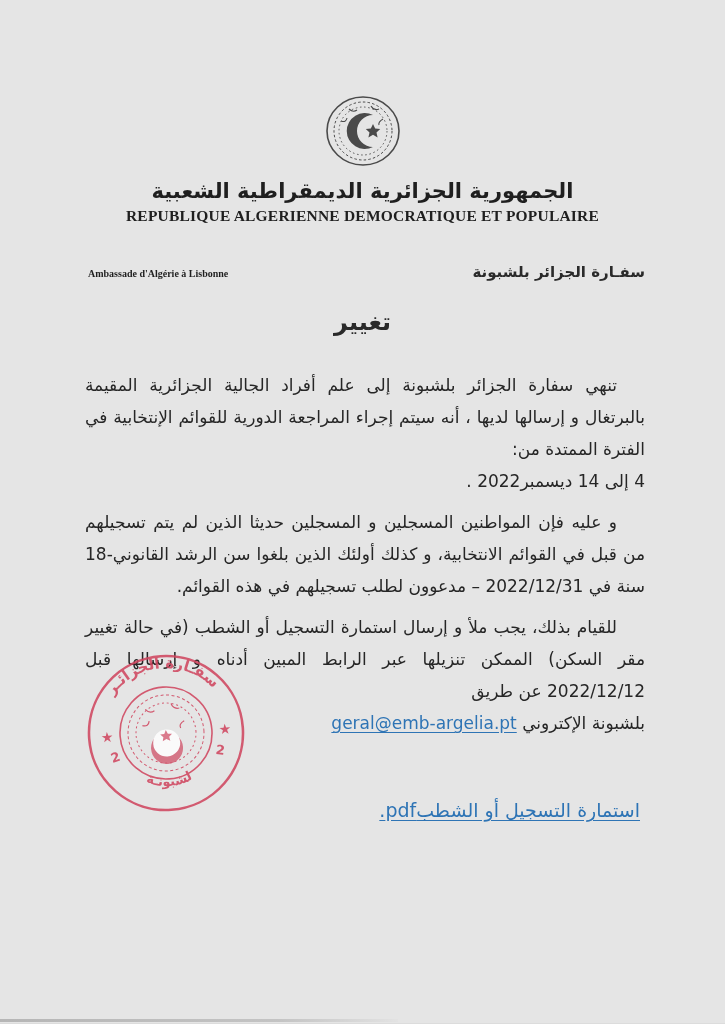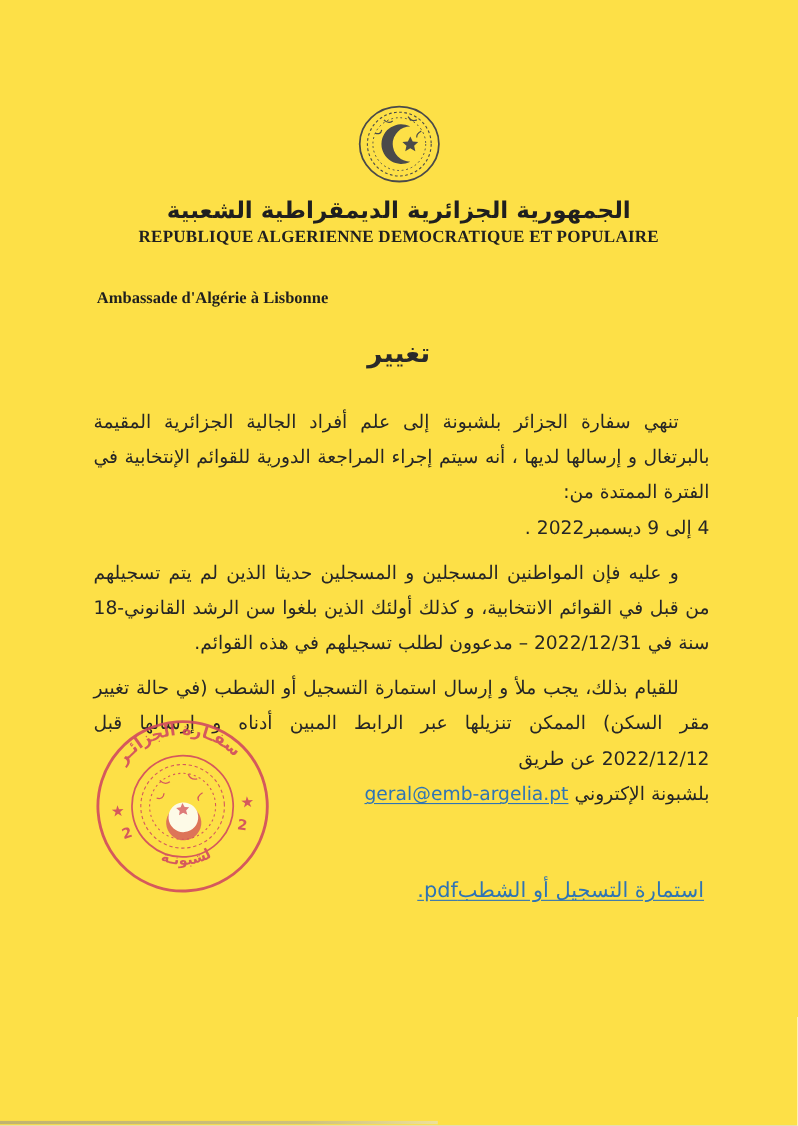--- a/index.html
+++ b/index.html
@@ -1,20 +1,20 @@
 <!DOCTYPE html>
 <html lang="ar"><head>
 <meta charset="utf-8">
 <style>
   html, body { margin: 0; padding: 0; background: #ffffff; }
   .page {
     position: relative;
     width: 725px;
     height: 1024px;
-    background: #fde047;
+    background: #e5e5e5;
     overflow: hidden;
     font-family: "DejaVu Sans", sans-serif;
     color: #262626;
   }
   
   .emblem-wrap { padding-top: 93px; text-align: center; }
   .title-ar {
     text-align: center;
     font-size: 21px;
     font-weight: bold;
@@ -32,21 +32,21 @@
     letter-spacing: 0.2px;
   }
   .embassy-row {
     margin: 36px 80px 0 88px;
     display: flex;
     justify-content: space-between;
     align-items: baseline;
   }
   .embassy-fr {
     font-family: "Liberation Serif", serif;
-    font-size: 15px;
+    font-size: 10px;
     font-weight: bold;
     color: #1f1f1f;
   }
   .embassy-ar {
     direction: rtl;
     font-size: 15px;
     font-weight: bold;
     color: #2a2a2a;
   }
   .doc-title {
@@ -151,27 +151,28 @@
         <path d="M58,31 l2.2,4.6 5,0.5 -3.7,3.4 1.1,4.9 -4.6,-2.6 -4.6,2.6 1.1,-4.9 -3.7,-3.4 5,-0.5 Z"></path>
       </g>
     </svg>
   </div>
 
   <div class="title-ar" lang="ar" dir="rtl">الجمهورية الجزائرية الديمقراطية الشعبية</div>
   <div class="title-fr">REPUBLIQUE ALGERIENNE DEMOCRATIQUE ET POPULAIRE</div>
 
   <div class="embassy-row">
     <span class="embassy-fr">Ambassade d'Algérie à Lisbonne</span>
+    <span class="embassy-ar" lang="ar" dir="rtl">سفـارة الجزائر بلشبونة</span>
   </div>
 
   <div class="doc-title" lang="ar">تغيير</div>
 
   <div class="body-text">
     <p class="para" lang="ar">تنهي سفارة الجزائر بلشبونة إلى علم أفراد الجالية الجزائرية المقيمة بالبرتغال و إرسالها لديها ، أنه سيتم إجراء المراجعة الدورية للقوائم الإنتخابية في الفترة الممتدة من:</p>
-    <div class="date-line" lang="ar">4 إلى 9 ديسمبر2022 .</div>
+    <div class="date-line" lang="ar">4 إلى 14 ديسمبر2022 .</div>
     <p class="para" lang="ar" style="margin-top:9px;">و عليه فإن المواطنين المسجلين و المسجلين حديثا الذين لم يتم تسجيلهم من قبل في القوائم الانتخابية، و كذلك أولئك الذين بلغوا سن الرشد القانوني-18 سنة في 2022/12/31 – مدعوون لطلب تسجيلهم في هذه القوائم.</p>
     <p class="para" lang="ar" style="margin-top:9px;">للقيام بذلك، يجب ملأ و إرسال استمارة التسجيل أو الشطب (في حالة تغيير مقر السكن)  الممكن تنزيلها عبر الرابط المبين أدناه و إرسالها قبل 2022/12/12 عن طريق</p>
     <div class="email-line">
       <span>بلشبونة الإكتروني</span>
       <a class="blue-link" href="#">geral@emb-argelia.pt</a>
     </div>
   </div>
 
 
   <div class="pdf-line">

